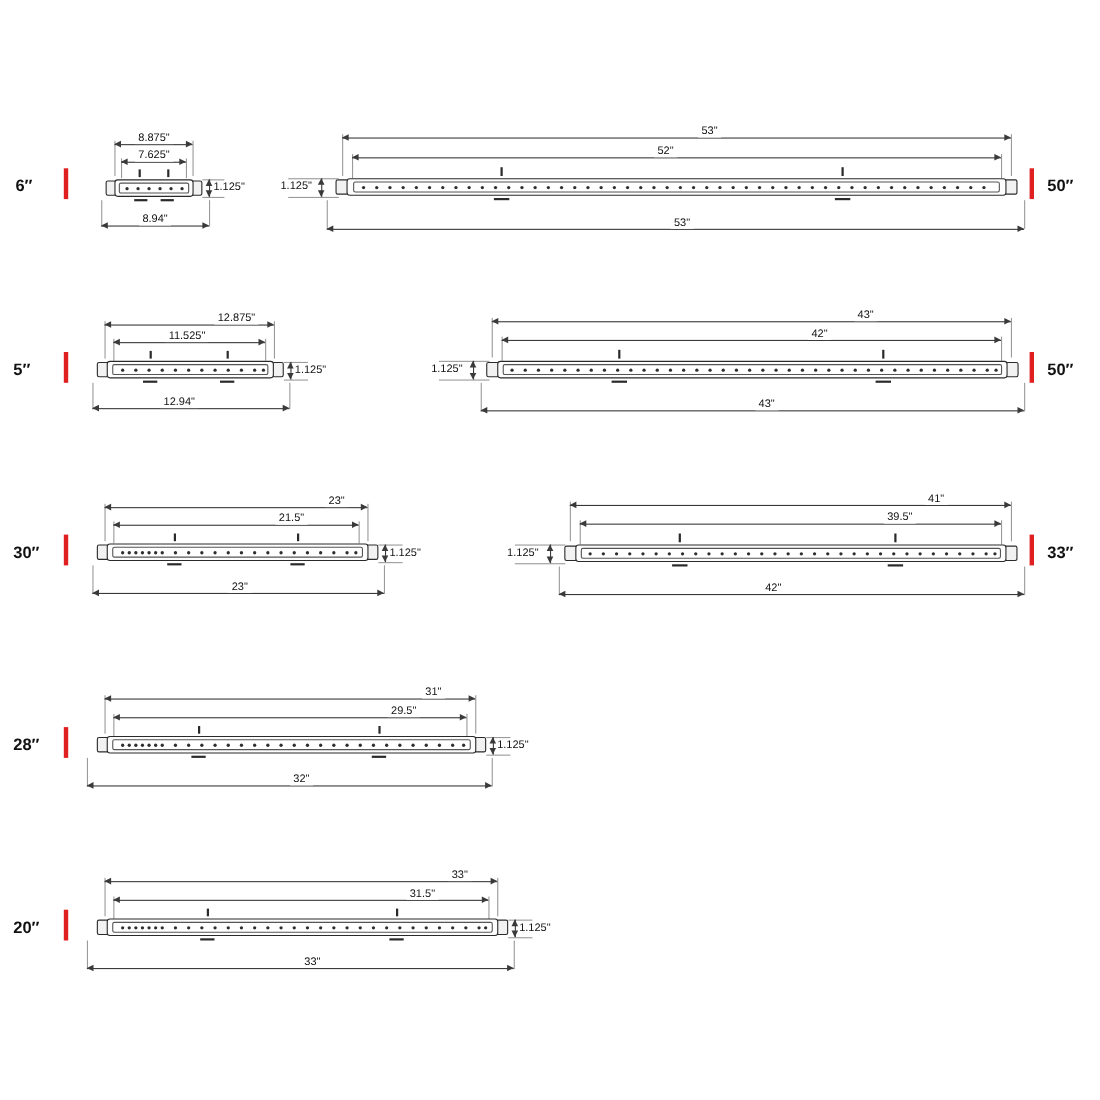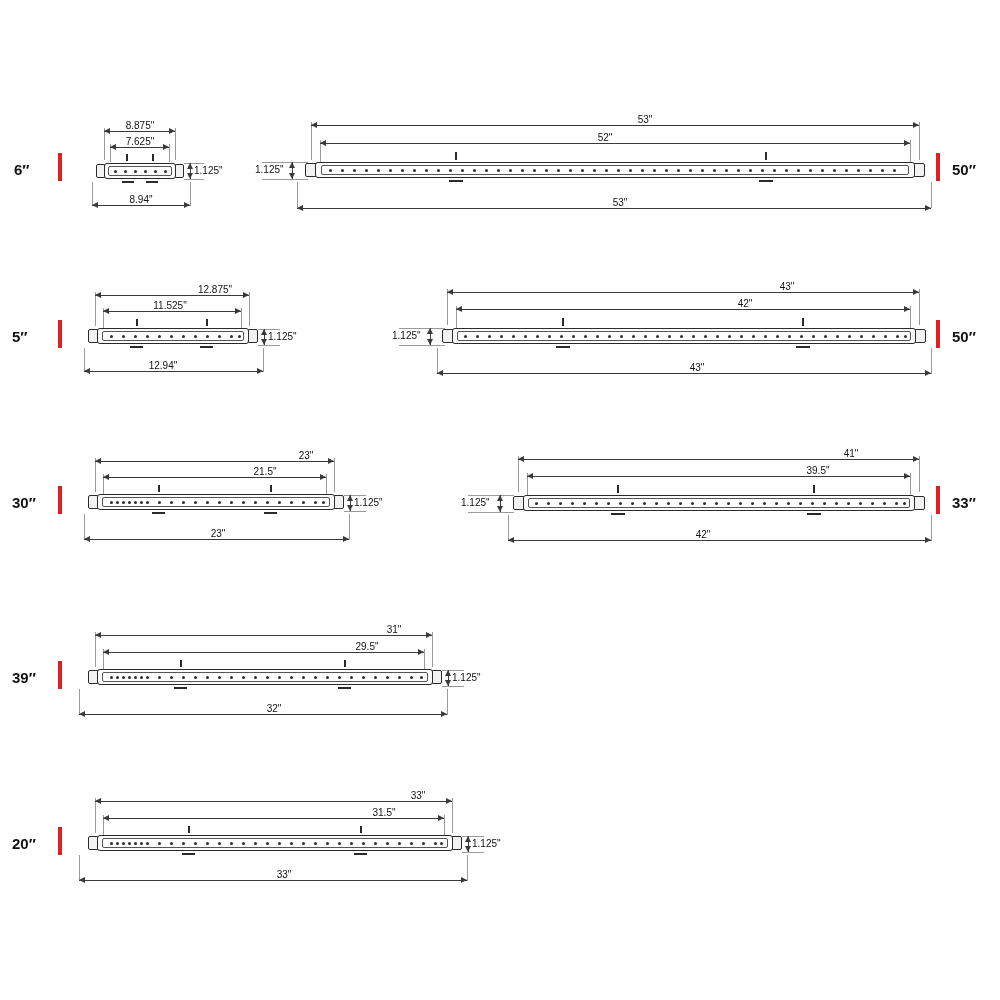--- a/index.html
+++ b/index.html
@@ -531,21 +531,21 @@
     <div class="vdim" style="left:500px;top:495px;height:17px;"></div>
     <div class="vdimtext" style="left:461px;top:497px;">1.125"</div>
 
     <div class="ext" style="left:508px;top:515px;height:26px;"></div>
     <div class="ext" style="left:931px;top:515px;height:26px;"></div>
     <div class="dimline" style="left:508px;top:540px;width:423px;"></div>
     <div class="dimtext" style="left:703px;top:529px;">42"</div>
   </div>
 
   <div>
-    <div class="size-label" style="left:12px;top:669px;">39″</div>
+    <div class="size-label" style="left:12px;top:669px;">28″</div>
     <div class="size-tick" style="left:58px;top:661px;height:28px;"></div>
 
     <div class="ext" style="left:95px;top:632px;height:35px;"></div>
     <div class="ext" style="left:432px;top:632px;height:35px;"></div>
     <div class="dimline" style="left:95px;top:635px;width:337px;"></div>
     <div class="dimtext" style="left:394px;top:624px;">31"</div>
 
     <div class="ext" style="left:103px;top:649px;height:21px;"></div>
     <div class="ext" style="left:424px;top:649px;height:21px;"></div>
     <div class="dimline" style="left:103px;top:652px;width:321px;"></div>

